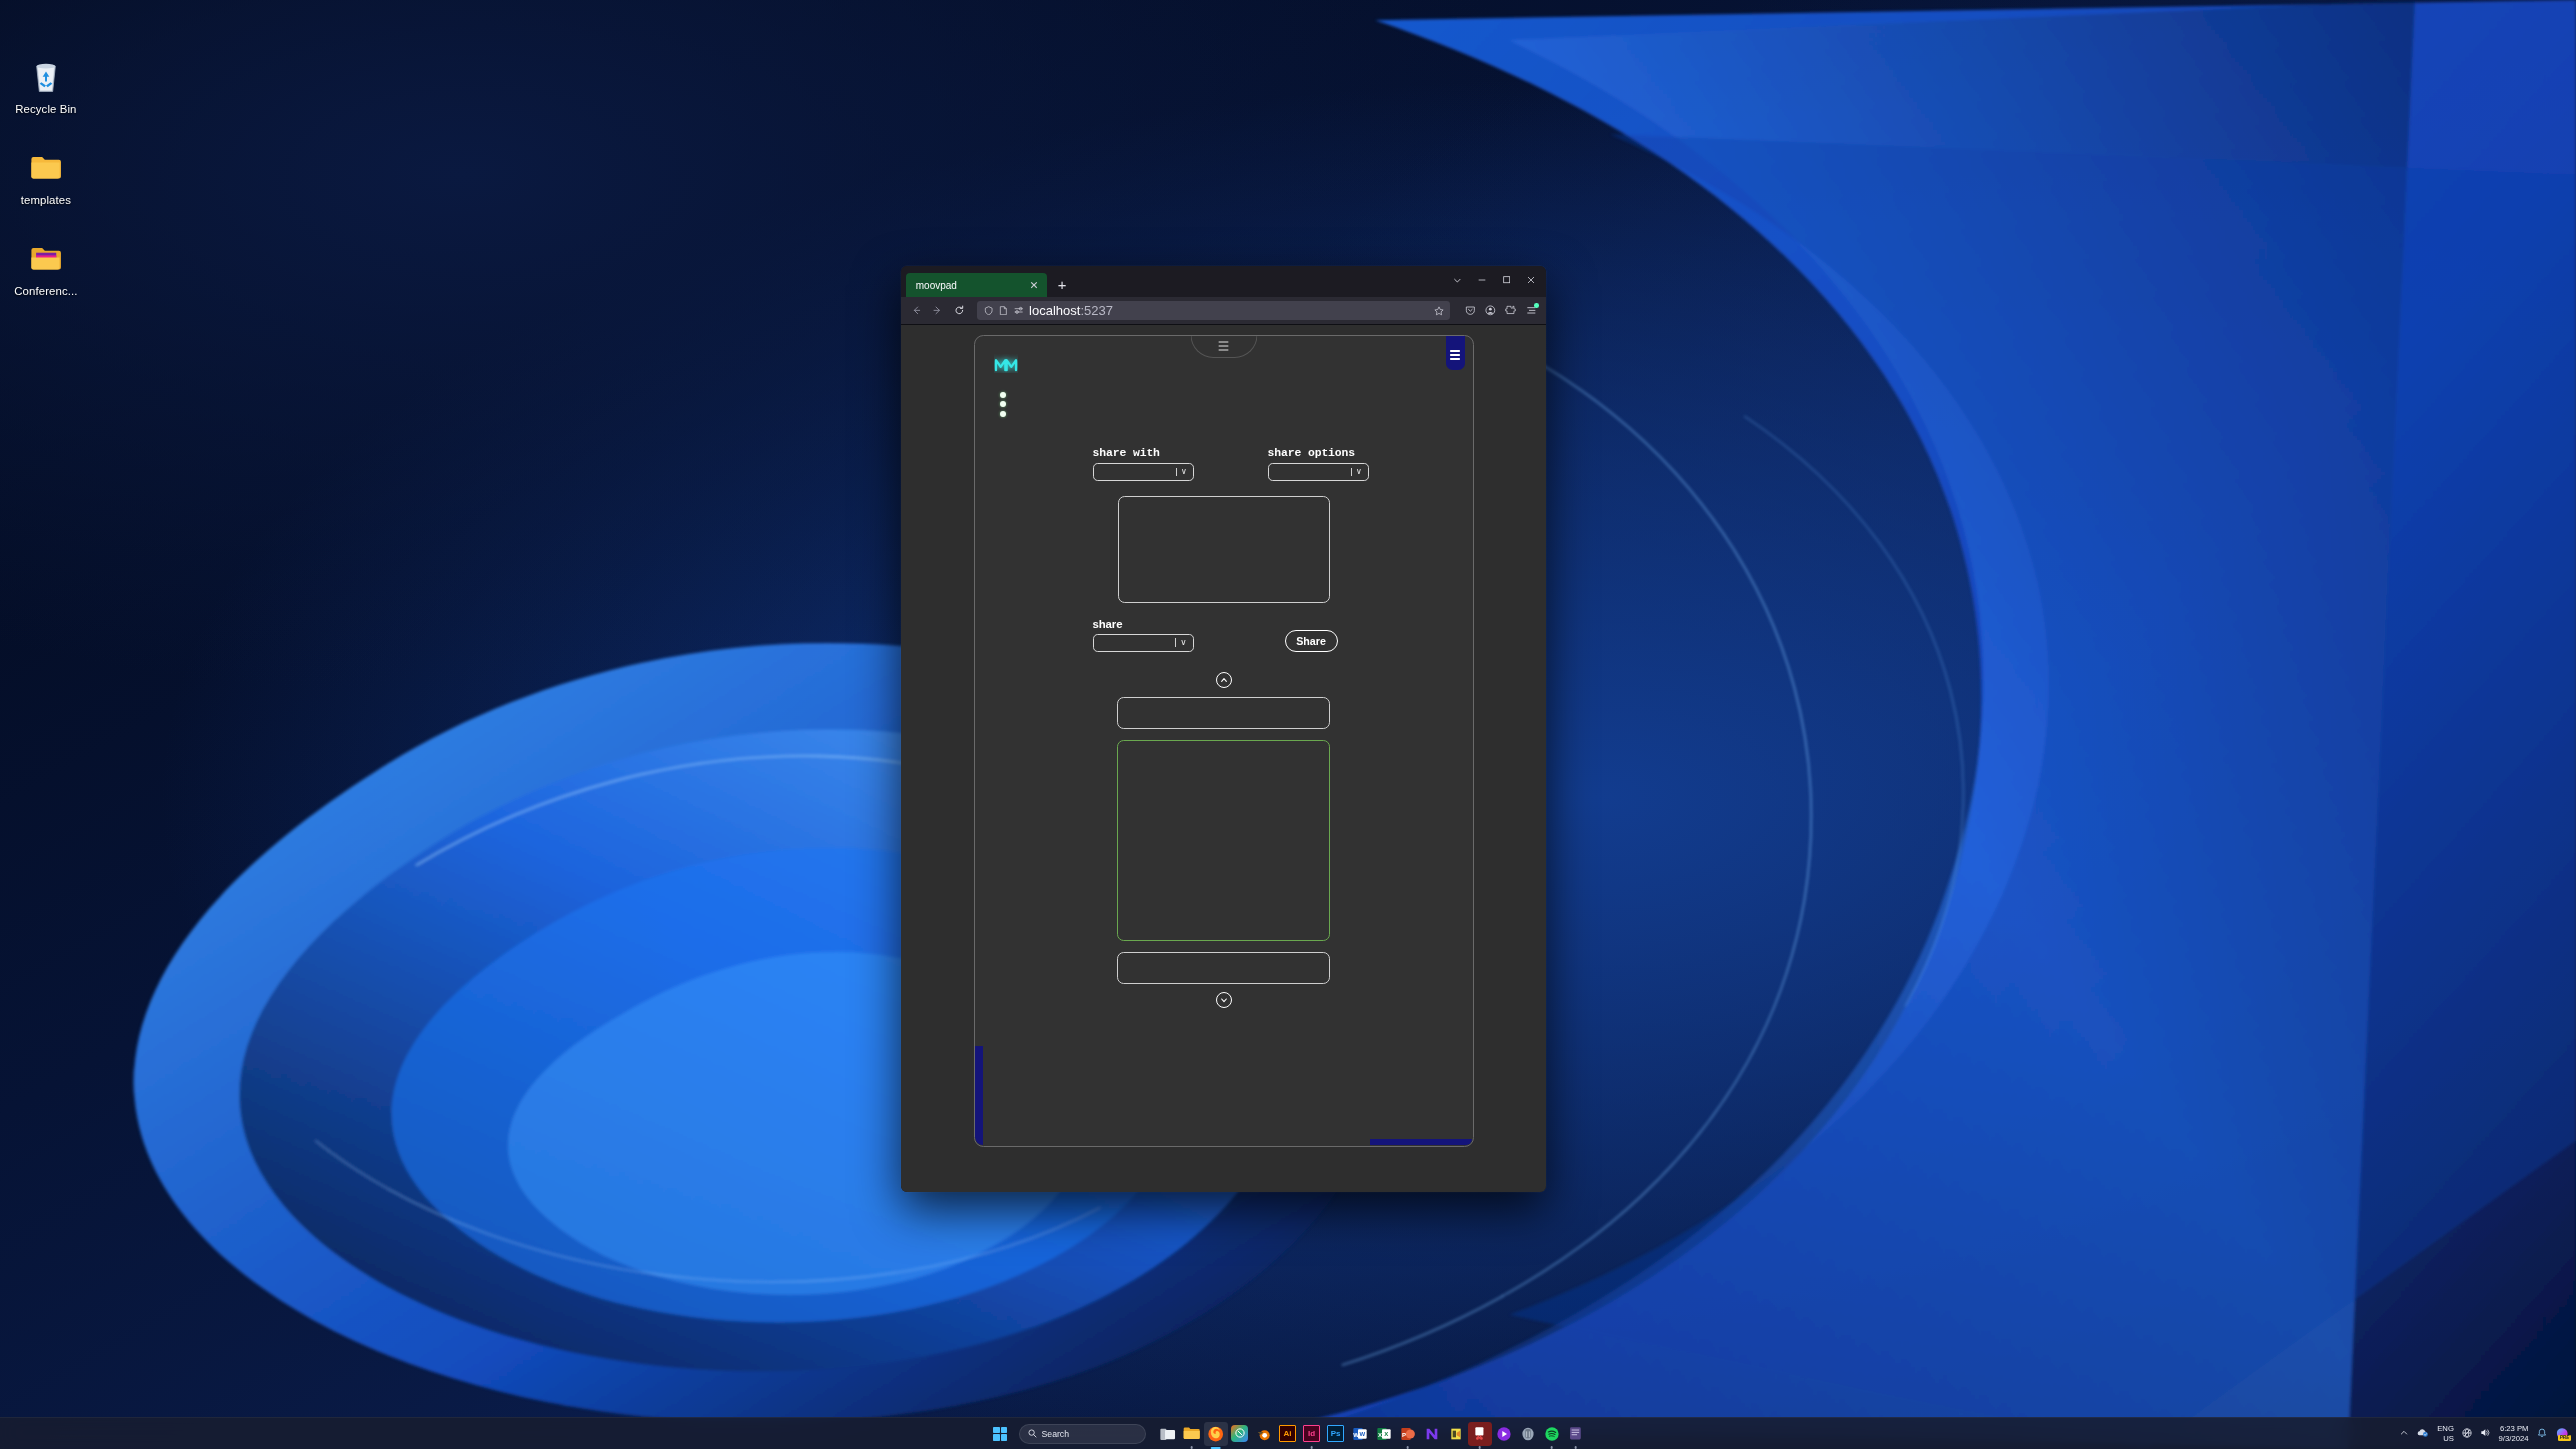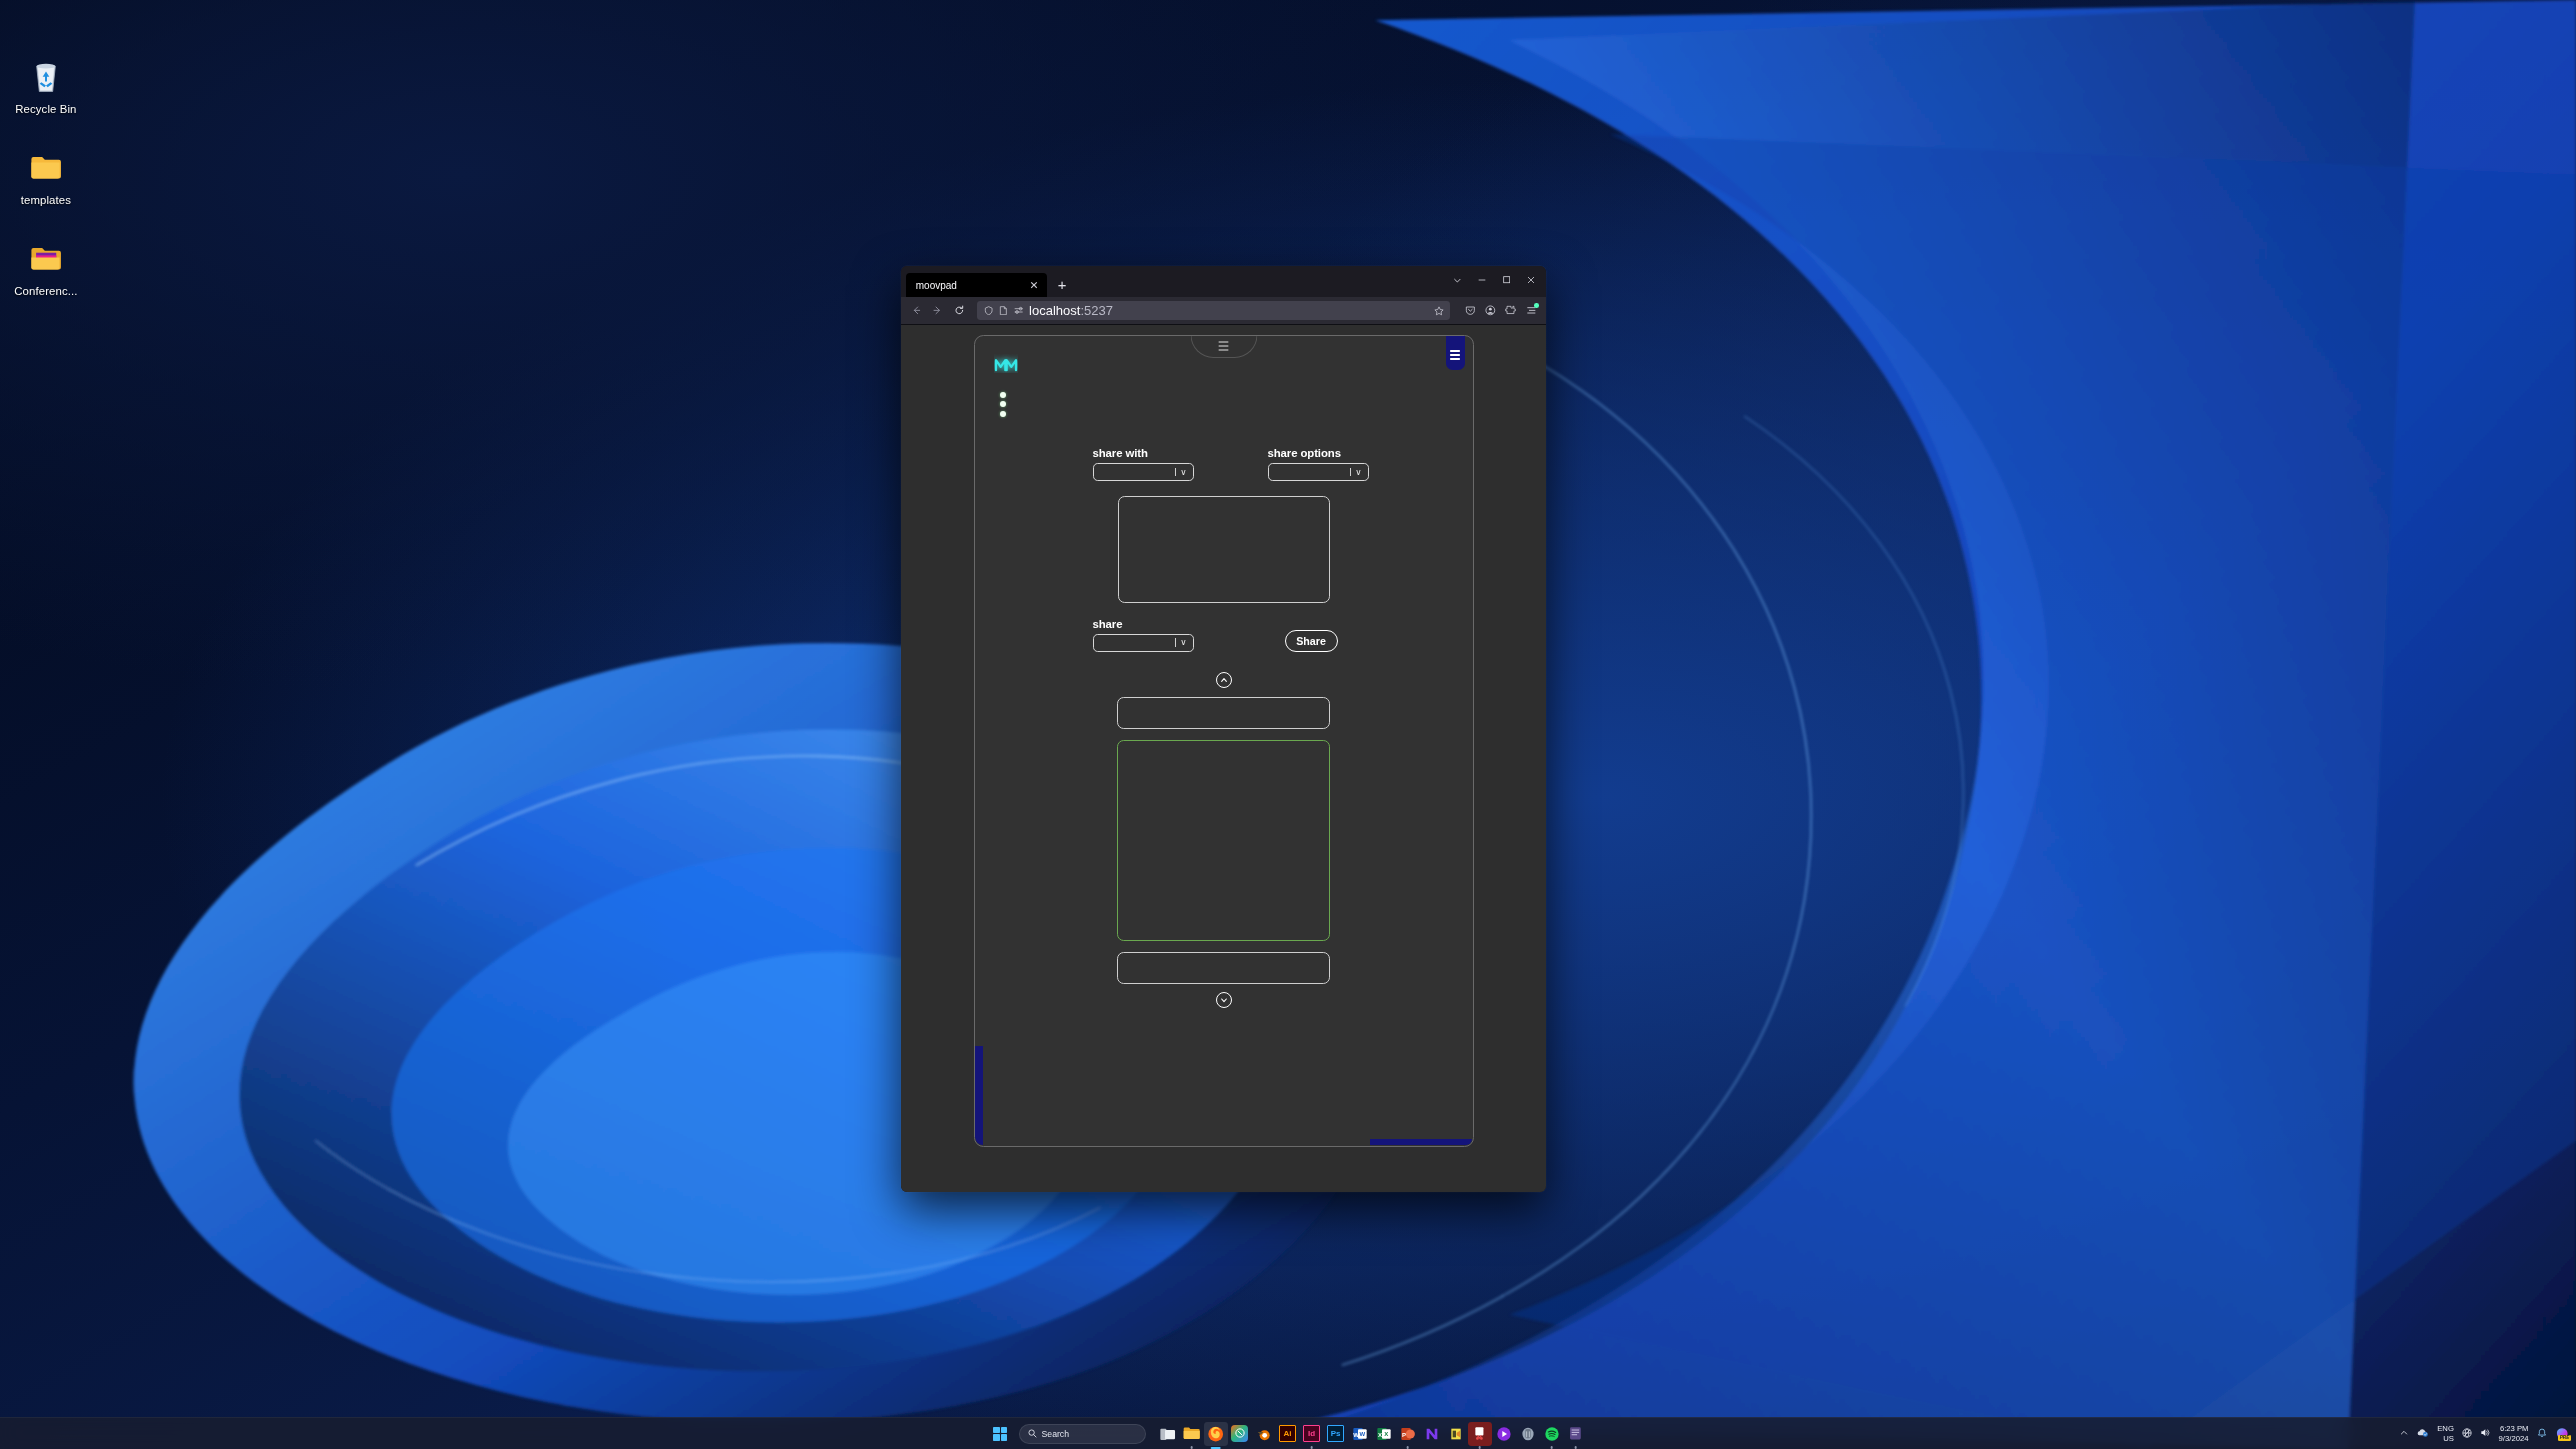--- a/index.html
+++ b/index.html
@@ -54,21 +54,21 @@
   }
 
   
   .tabstrip {
     height: 31px; background: #1c1b22;
     display: flex; align-items: flex-end; padding: 0 4px 0 5.4px;
     position: relative;
   }
   .tab {
     height: 24px; width: 141px;
-    background: #000000;
+    background: #14532d;
     border-radius: 4px 4px 0 0;
     display: flex; align-items: center;
     padding: 0 5.4px 0 9.4px;
     gap: 4px;
   }
   .tab .title {
     flex: 1; font-size: 10px; color: #fbfbfe;
     white-space: nowrap; overflow: hidden; text-overflow: ellipsis;
   }
   .tab-x, .tab-plus {
@@ -166,21 +166,21 @@
     display: flex; align-items: center; justify-content: center;
   }
   .dots3 {
     position: absolute; left: 25px; top: 56px;
     display: flex; flex-direction: column; gap: 3.4px;
   }
   .dots3 i { display: block; width: 6px; height: 6px; border-radius: 50%; background: #f2fff2; box-shadow: 0 0 2.7px rgba(140,255,160,.55); }
 
   
   .form-area { position: absolute; left: 0; top: 111px; width: 100%; }
-  .row { display: flex; gap: 74px; padding-left: 118px; }
+  .row { display: flex; gap: 74px; padding-left: 118px; font-family: Liberation Mono, monospace; }
   .fld-label {
     font-size: 11.4px; font-weight: bold; color: #ffffff;
     margin-bottom: 4px; letter-spacing: -0.1px;
   }
   .select {
     width: 101px; height: 18px;
     border: 0.7px solid #d7d7d7; border-radius: 4.7px;
     background: transparent;
     display: flex; align-items: center; justify-content: flex-end;
     padding-right: 6px; gap: 4.7px;

